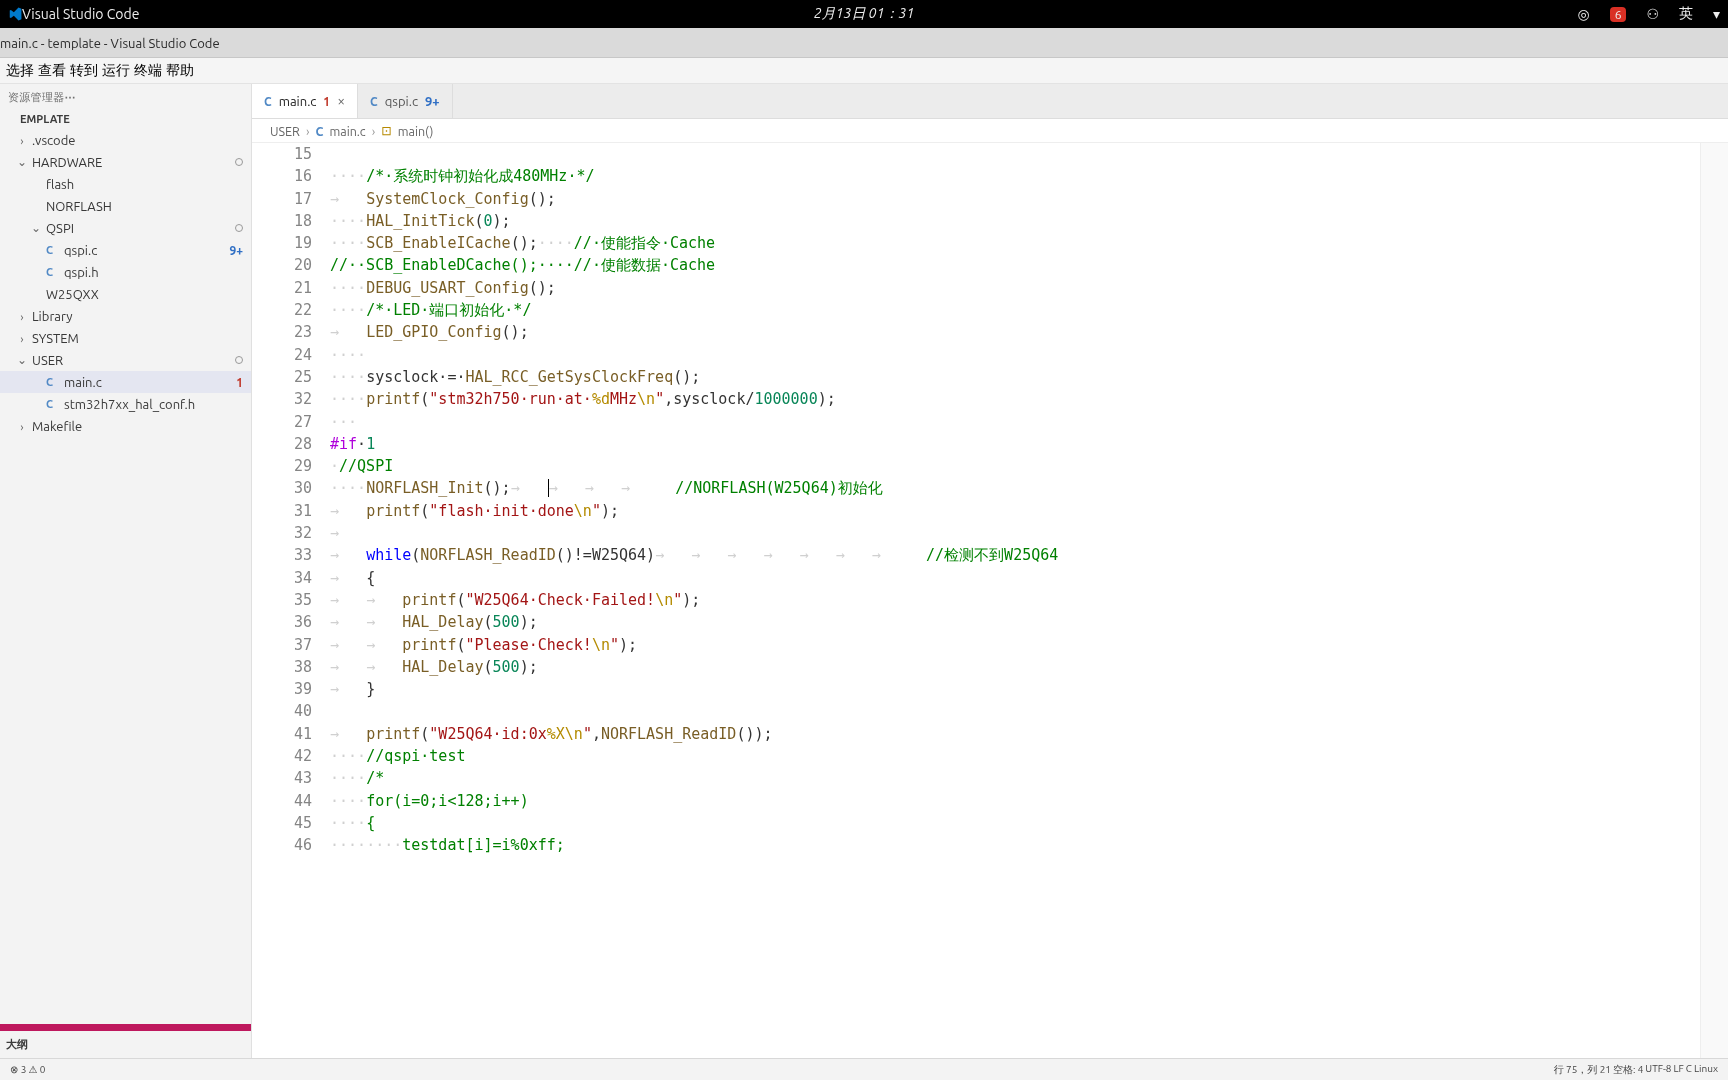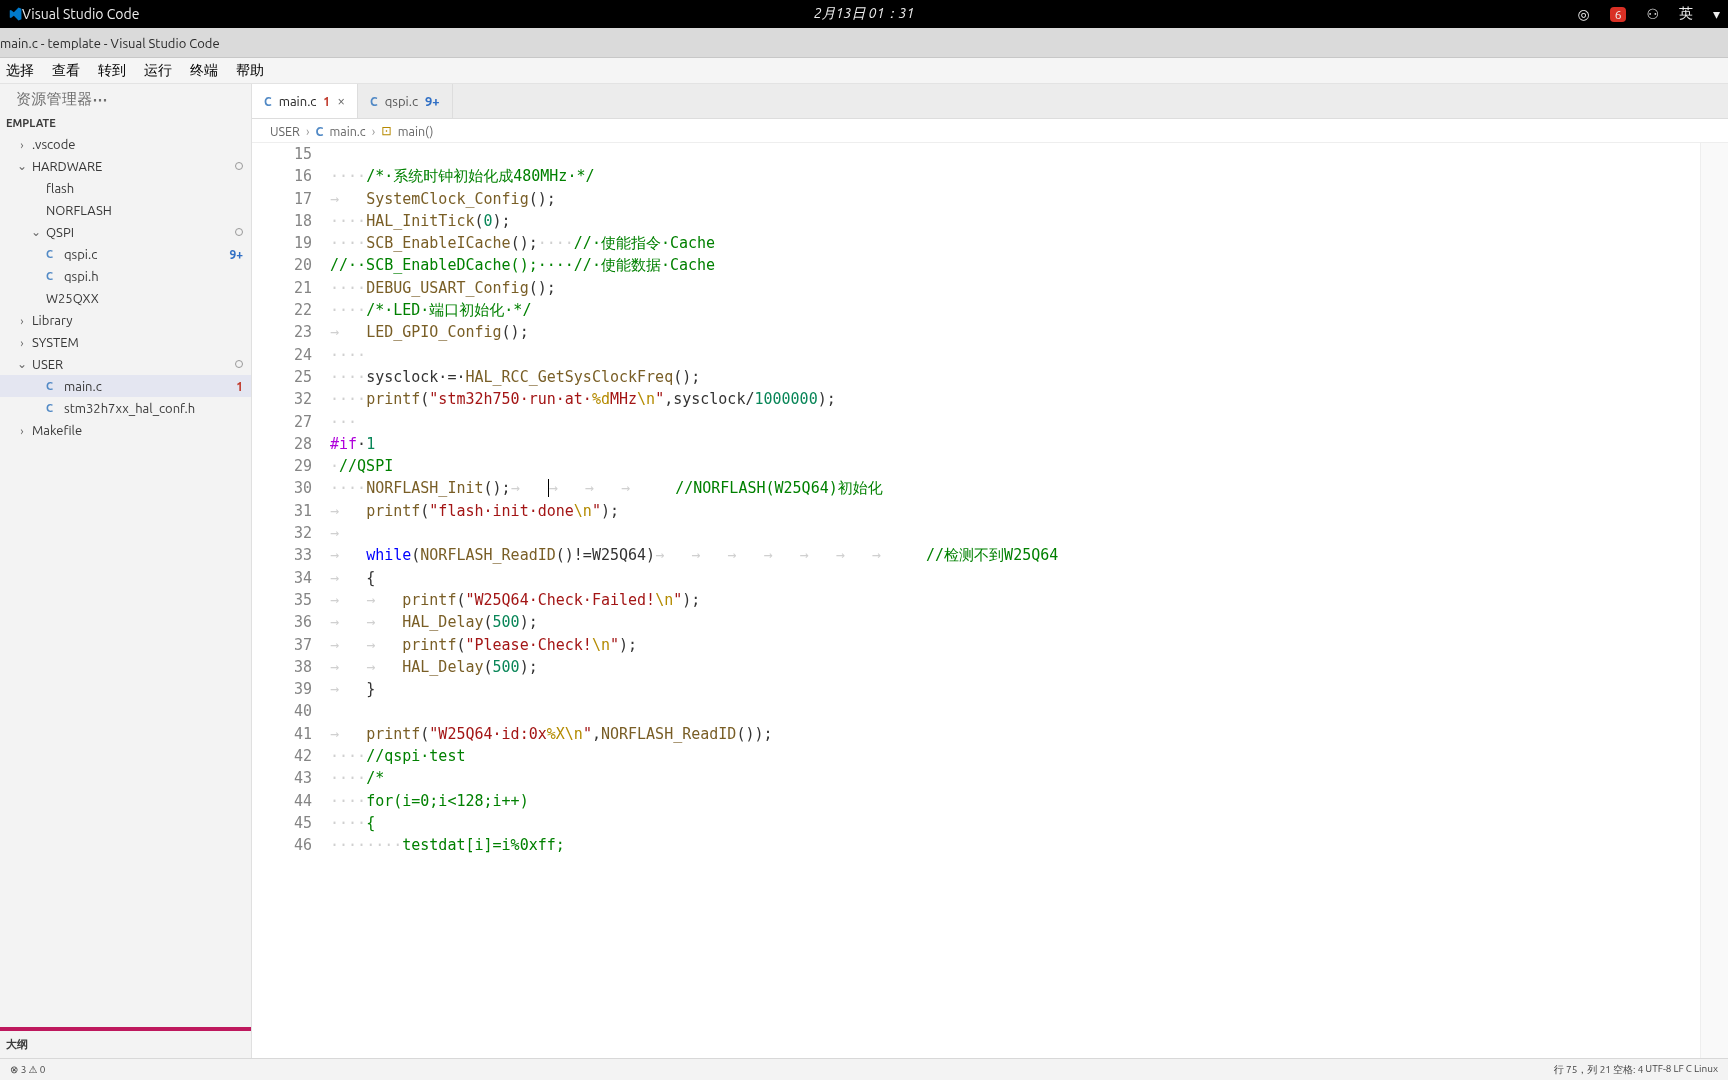--- a/index.html
+++ b/index.html
@@ -6,41 +6,41 @@
 body { font-family: -apple-system, "Segoe UI", Ubuntu, sans-serif; font-size: 13px; background: #fff; overflow: hidden; width: 1728px; height: 1080px; }
 
 .sysbar { height: 28px; background: #000; color: #eee; display: flex; align-items: center; padding: 0 8px; font-size: 14px; }
 .sysbar .app { display: flex; align-items: center; gap: 0; }
 .sysbar .center { position: absolute; left: 50%; transform: translateX(-50%); font-style: italic; }
 .sysbar .right { margin-left: auto; display: flex; gap: 20px; align-items: center; }
 .sysbar .badge { background: #d93025; padding: 1px 5px; border-radius: 4px; font-size: 12px; }
 
 .titlebar { height: 30px; background: #dadada; color: #2a2a2a; display: flex; align-items: center; justify-content: flex-start; font-size: 13px; border-bottom: 1px solid #c7c7c7; }
 
-.menubar { height: 26px; background: #f5f5f5; display: flex; align-items: center; padding: 0 6px; gap: 18px; font-size: 14px; border-bottom: 1px solid #e3e3e3; }
+.menubar { height: 26px; background: #f5f5f5; display: flex; align-items: center; padding: 0 6px; gap: 4px; font-size: 14px; border-bottom: 1px solid #e3e3e3; }
 .menubar span { cursor: pointer; }
 
 .main { display: flex; height: calc(1080px - 28px - 30px - 26px - 22px); }
 
 .sidebar { width: 252px; background: #f3f3f3; border-right: 1px solid #e0e0e0; display: flex; flex-direction: column; }
-.sidebar-head { display: flex; align-items: center; padding: 6px 8px; font-size: 15px; color: #6f6f6f; letter-spacing: .3px; margin-left: 8px; }
+.sidebar-head { display: flex; align-items: center; padding: 6px 8px; font-size: 11px; color: #6f6f6f; letter-spacing: .3px; }
 .more-dots { font-weight: bold; cursor: pointer; }
-.section-title { padding: 2px 6px 4px 6px; font-size: 11px; color: #3c3c3c; font-weight: 600; }
+.section-title { padding: 2px 6px 4px 20px; font-size: 11px; color: #3c3c3c; font-weight: 600; }
 .tree { flex: 1; overflow: auto; }
 .tree-item { display: flex; align-items: center; padding: 2px 8px 2px 6px; font-size: 13px; color: #383838; gap: 4px; min-height: 22px; cursor: pointer; }
 .tree-item .chev { width: 12px; text-align: center; color: #6b6b6b; font-size: 12px; }
 .tree-item .lbl { flex: 1; }
 .tree-item .dot { width: 8px; height: 8px; border: 1px solid #999; border-radius: 50%; }
 .tree-item.selected { background: #e4e6f1; }
 .tree-item .badge9 { color: #3170c5; font-size: 12px; font-weight: 600; }
 .tree-item .badge1 { color: #c0392b; font-size: 12px; font-weight: 600; }
 .tree-item.l1 { padding-left: 16px; }
 .tree-item.l2 { padding-left: 30px; }
 .tree-item .cicon { color: #5189c5; font-weight: 600; font-size: 11px; width: 14px; }
-.outline { border-top: 4px solid #be185d; padding: 6px 6px; font-size: 11px; color: #3c3c3c; font-weight: 600; }
+.outline { border-top: 7px solid #be185d; padding: 6px 6px; font-size: 11px; color: #3c3c3c; font-weight: 600; }
 
 .editor { flex: 1; display: flex; flex-direction: column; background: #fff; }
 .tabs { height: 35px; background: #ececec; display: flex; align-items: stretch; border-bottom: 1px solid #ddd; }
 .tab { display: flex; align-items: center; gap: 7px; padding: 0 12px; border-right: 1px solid #ddd; font-size: 13px; color: #555; cursor: pointer; }
 .tab.active { background: #fff; color: #222; }
 .tab .cicon { color: #5189c5; font-weight: 600; font-size: 12px; }
 .tab .err { color: #c0392b; font-size: 12px; font-weight: 600; }
 .tab .x { color: #666; font-size: 14px; }
 
 .breadcrumb { height: 24px; display: flex; align-items: center; gap: 6px; padding: 0 18px; font-size: 12.5px; color: #666; border-bottom: 1px solid #eee; }

